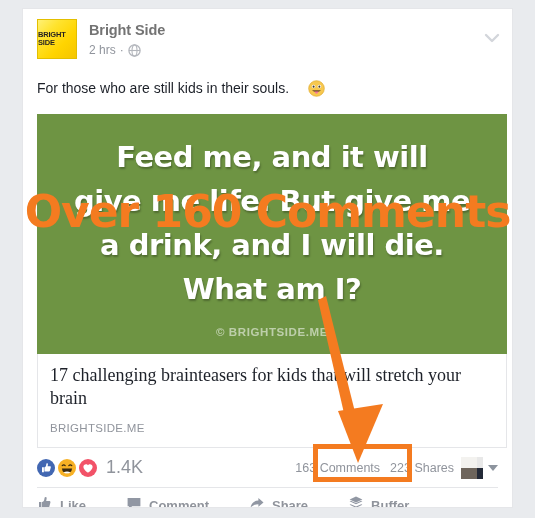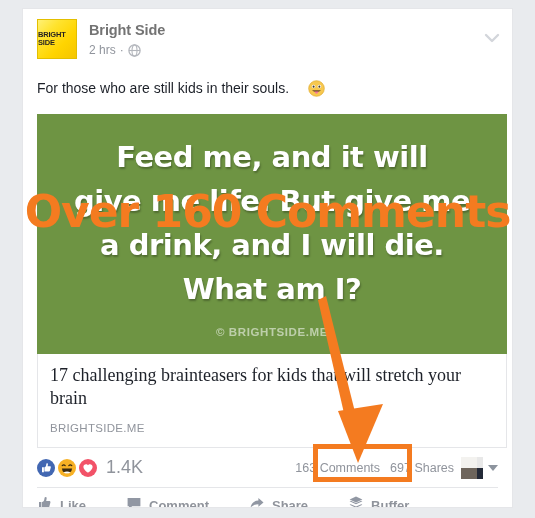--- a/index.html
+++ b/index.html
@@ -399,21 +399,21 @@
       <span class="react-icon">
         <svg width="18" height="18" viewBox="0 0 18 18">
           <circle cx="9" cy="9" r="9" fill="#f25268"></circle>
           <path d="M9 13.8S4.4 11 4.4 7.8c0-1.5 1.2-2.6 2.6-2.6 1 0 1.7.5 2 1.1.3-.6 1-1.1 2-1.1 1.4 0 2.6 1.1 2.6 2.6 0 3.2-4.6 6-4.6 6z" fill="#fff"></path>
         </svg>
       </span>
       <span class="react-count">1.4K</span>
     </div>
     <div class="counts-right">
       <span class="comments-count">163 Comments</span>
-      <span class="shares-count">697 Shares</span>
+      <span class="shares-count">223 Shares</span>
       <span class="mini-thumb"></span>
       <span class="caret-small"></span>
     </div>
   </div>
 
   <div class="divider"></div>
 
   <div class="action-bar">
     <div class="action-btn">
       <span>

